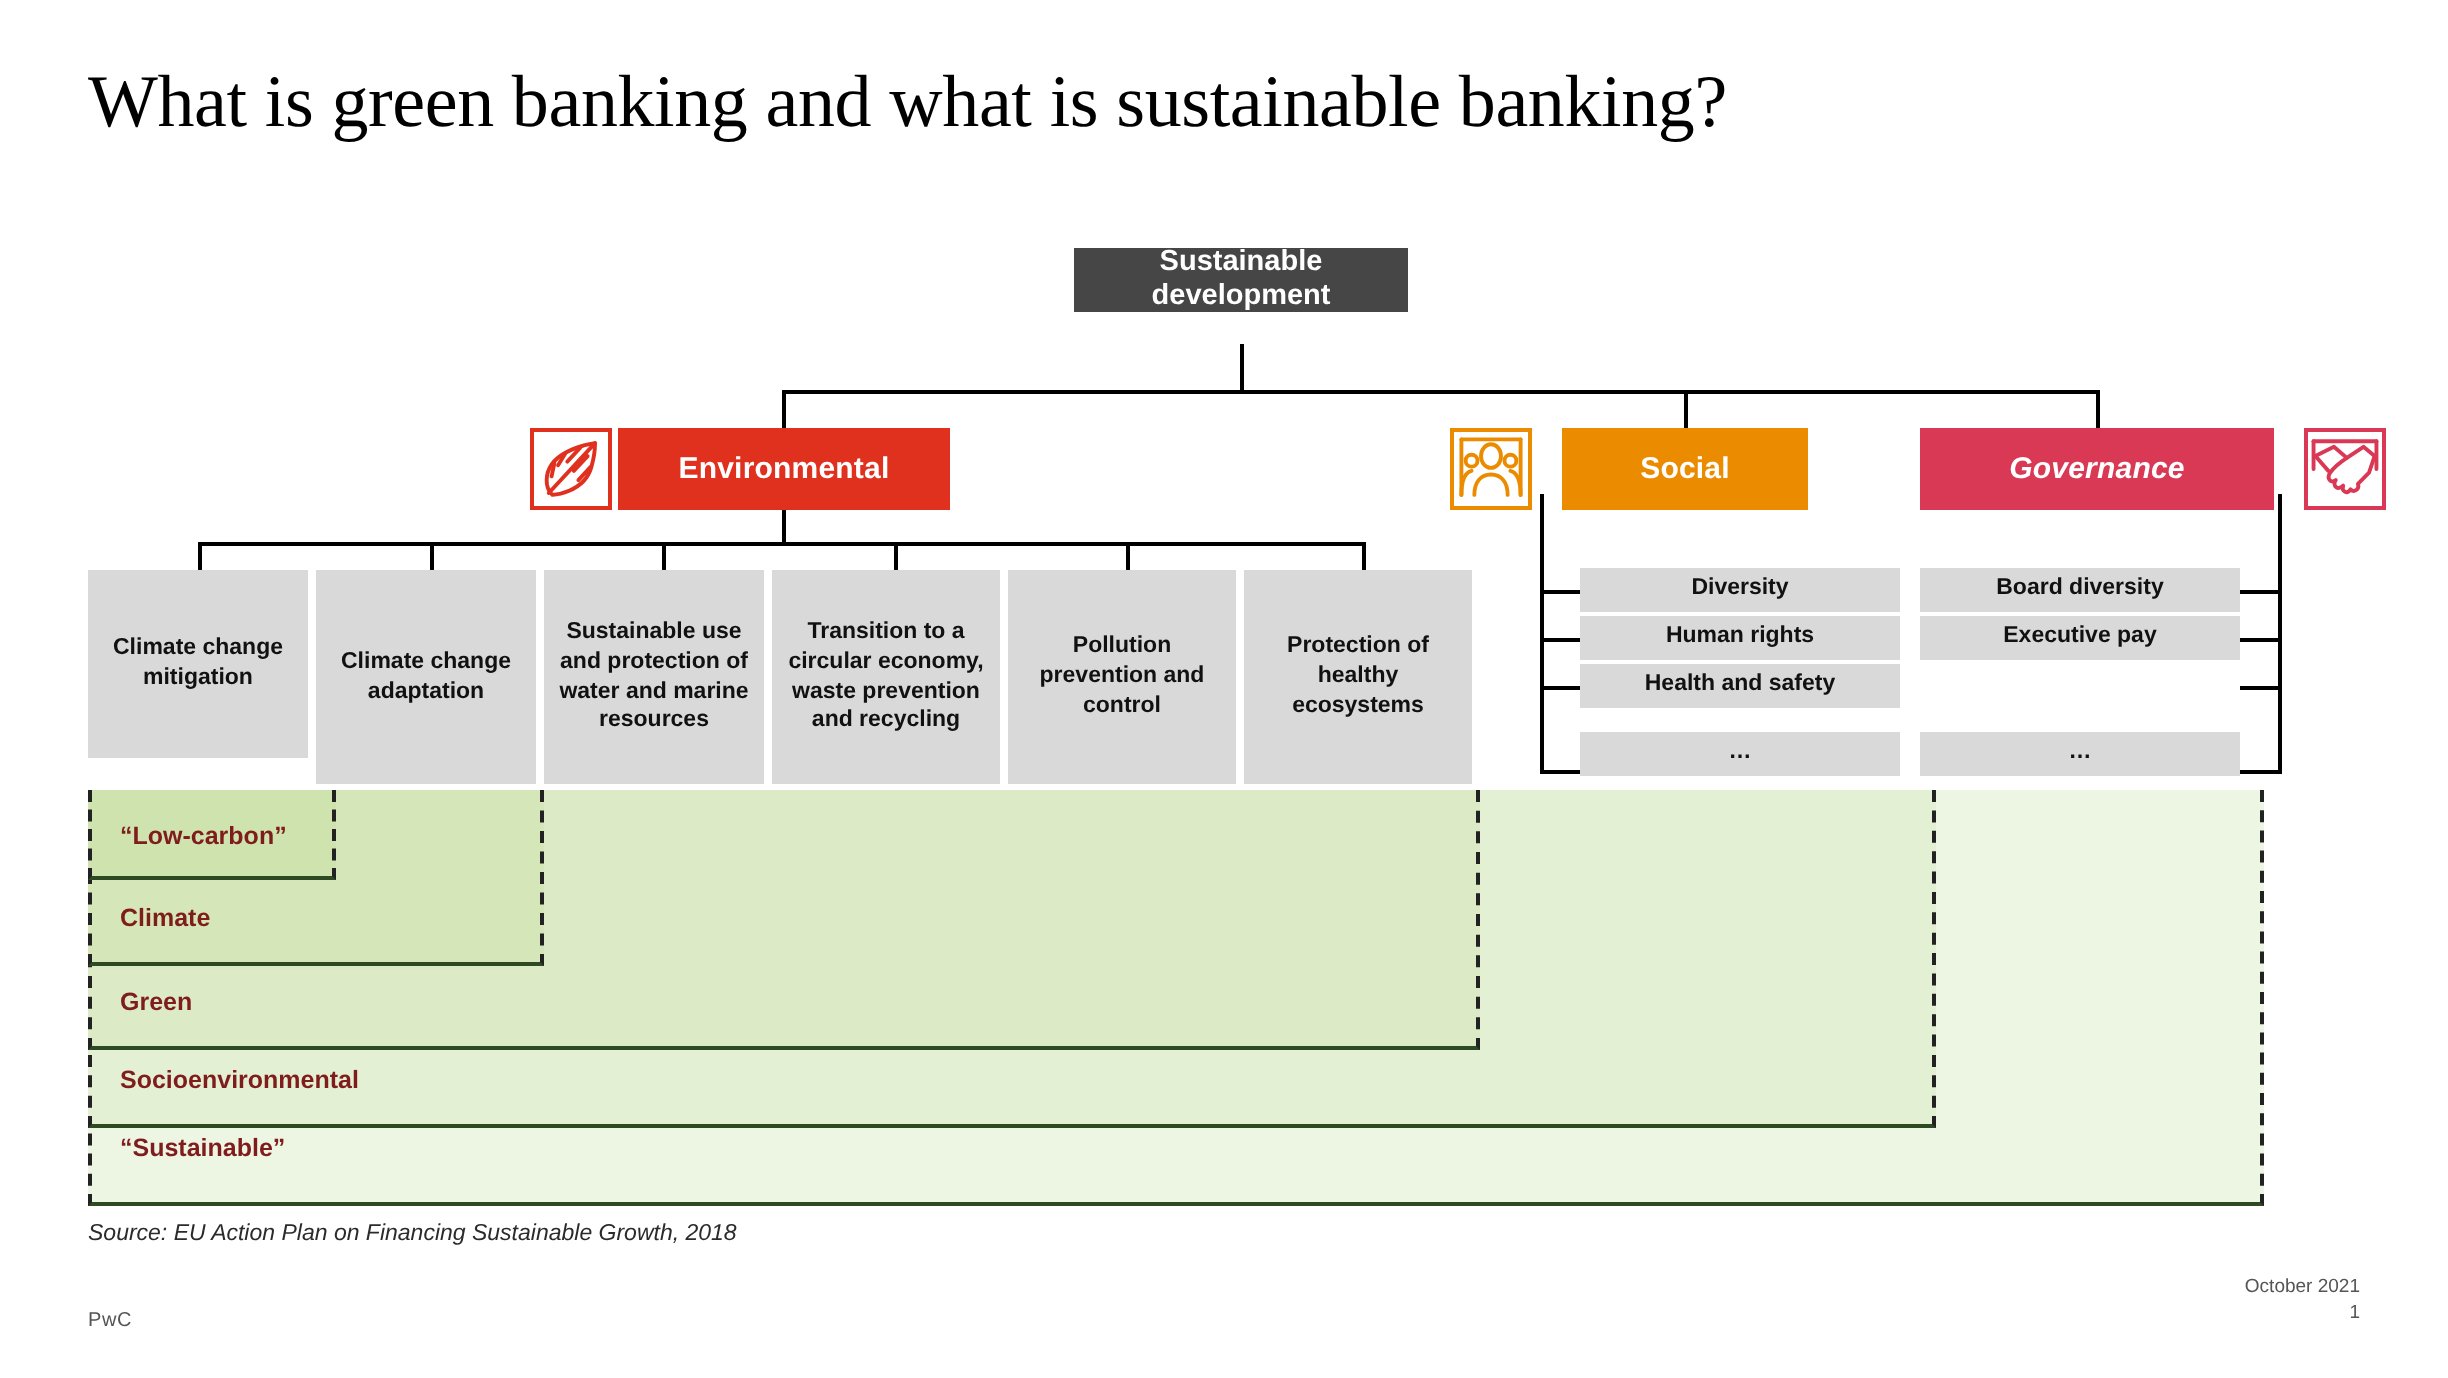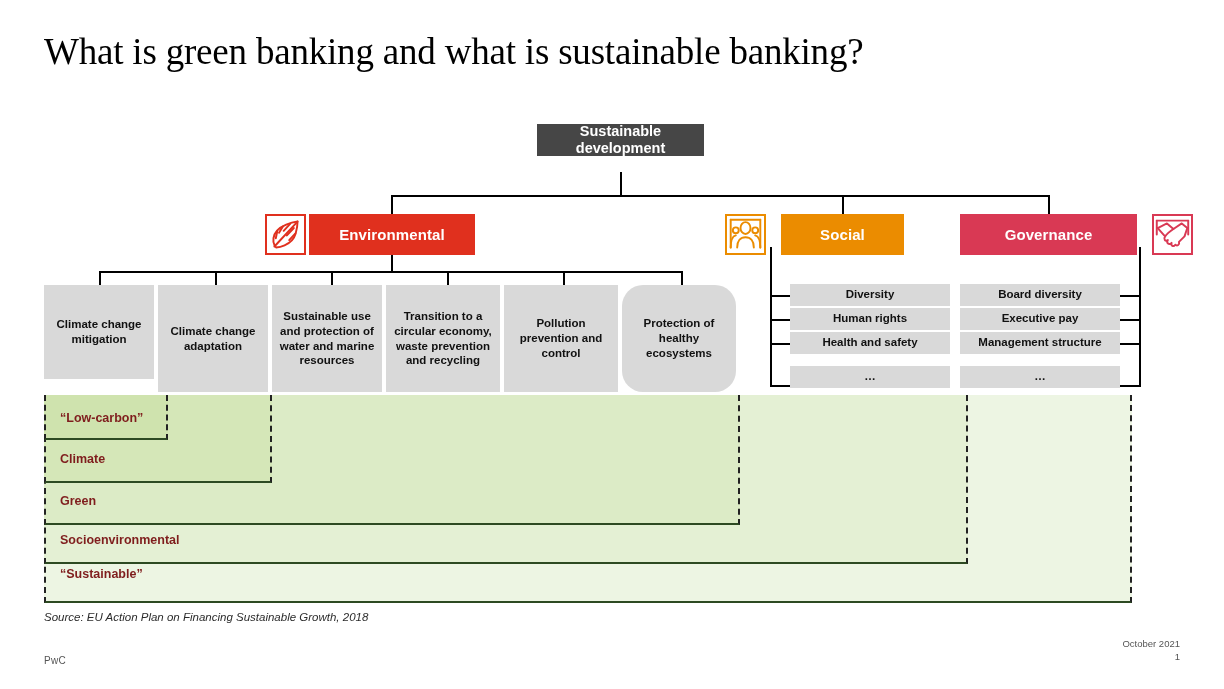--- a/index.html
+++ b/index.html
@@ -212,21 +212,21 @@
         <path d="M11 34 C11 27 14.5 23 20 23 C25.5 23 29 27 29 34"></path>
         <path d="M4 34 C4 27 5.5 22 9.5 21"></path>
         <path d="M36 34 C36 27 34.5 22 30.5 21"></path>
       </g>
     </svg>
   </div>
   <div class="node pillar pillar-soc" style="left:781px; top:214px; width:123px; height:41px;">
     <span>Social</span>
   </div>
 
-  <div class="node pillar pillar-gov" style="left:960px; top:214px; width:177px; height:41px;">
+  <div class="node pillar pillar-gov" style="left:960px; top:214px; width:177px; height:41px;font-style:italic;">
     <span>Governance</span>
   </div>
   <div class="icon-box" style="left:1152px; top:214px; width:41px; height:41px; border:2px solid #d93954;">
     <svg width="37" height="37" viewBox="0 0 40 40">
       <g fill="none" stroke="#d93954" stroke-width="2.1" stroke-linecap="round" stroke-linejoin="round">
         <path d="M3 5 L37 5"></path>
         <path d="M3 5 L3 20"></path>
         <path d="M37 5 L37 20"></path>
         <path d="M4 13 L14 8 L21 14 L30 8 L36 13"></path>
         <path d="M21 14 C18 16 14 19 12 22 C10 25 12 28 15 26 C13 29 16 32 19 29 C18 32 21 34 23 31 C25 33 28 31 27 28 L33 22 L36 13"></path>
@@ -243,21 +243,21 @@
   </div>
   <div class="node leafbox" style="left:272px; top:285px; width:110px; height:107px;">
     <span>Sustainable use and protection of water and marine resources</span>
   </div>
   <div class="node leafbox" style="left:386px; top:285px; width:114px; height:107px;">
     <span>Transition to a circular economy, waste prevention and recycling</span>
   </div>
   <div class="node leafbox" style="left:504px; top:285px; width:114px; height:107px;">
     <span>Pollution prevention and control</span>
   </div>
-  <div class="node leafbox" style="left:622px; top:285px; width:114px; height:107px;border-radius:21px;">
+  <div class="node leafbox" style="left:622px; top:285px; width:114px; height:107px;">
     <span>Protection of healthy ecosystems</span>
   </div>
 
   <div class="node subbox" style="left:790px; top:284px; width:160px;">
     <span>Diversity</span>
   </div>
   <div class="node subbox" style="left:790px; top:308px; width:160px;">
     <span>Human rights</span>
   </div>
   <div class="node subbox" style="left:790px; top:332px; width:160px;">
@@ -265,23 +265,20 @@
   </div>
   <div class="node subbox" style="left:790px; top:366px; width:160px;">
     <span>…</span>
   </div>
 
   <div class="node subbox" style="left:960px; top:284px; width:160px;">
     <span>Board diversity</span>
   </div>
   <div class="node subbox" style="left:960px; top:308px; width:160px;">
     <span>Executive pay</span>
-  </div>
-  <div class="node subbox" style="left:960px; top:332px; width:160px;">
-    <span>Management structure</span>
   </div>
   <div class="node subbox" style="left:960px; top:366px; width:160px;">
     <span>…</span>
   </div>
 
   <div class="band band-5" style="left:44px; top:395px; width:1088px; height:208px;">
     <span style="position:absolute; left:14px; top:172px;">“Sustainable”</span>
   </div>
   <div class="band band-4" style="left:44px; top:395px; width:924px; height:169px;">
     <span style="position:absolute; left:14px; top:138px;">Socioenvironmental</span>

